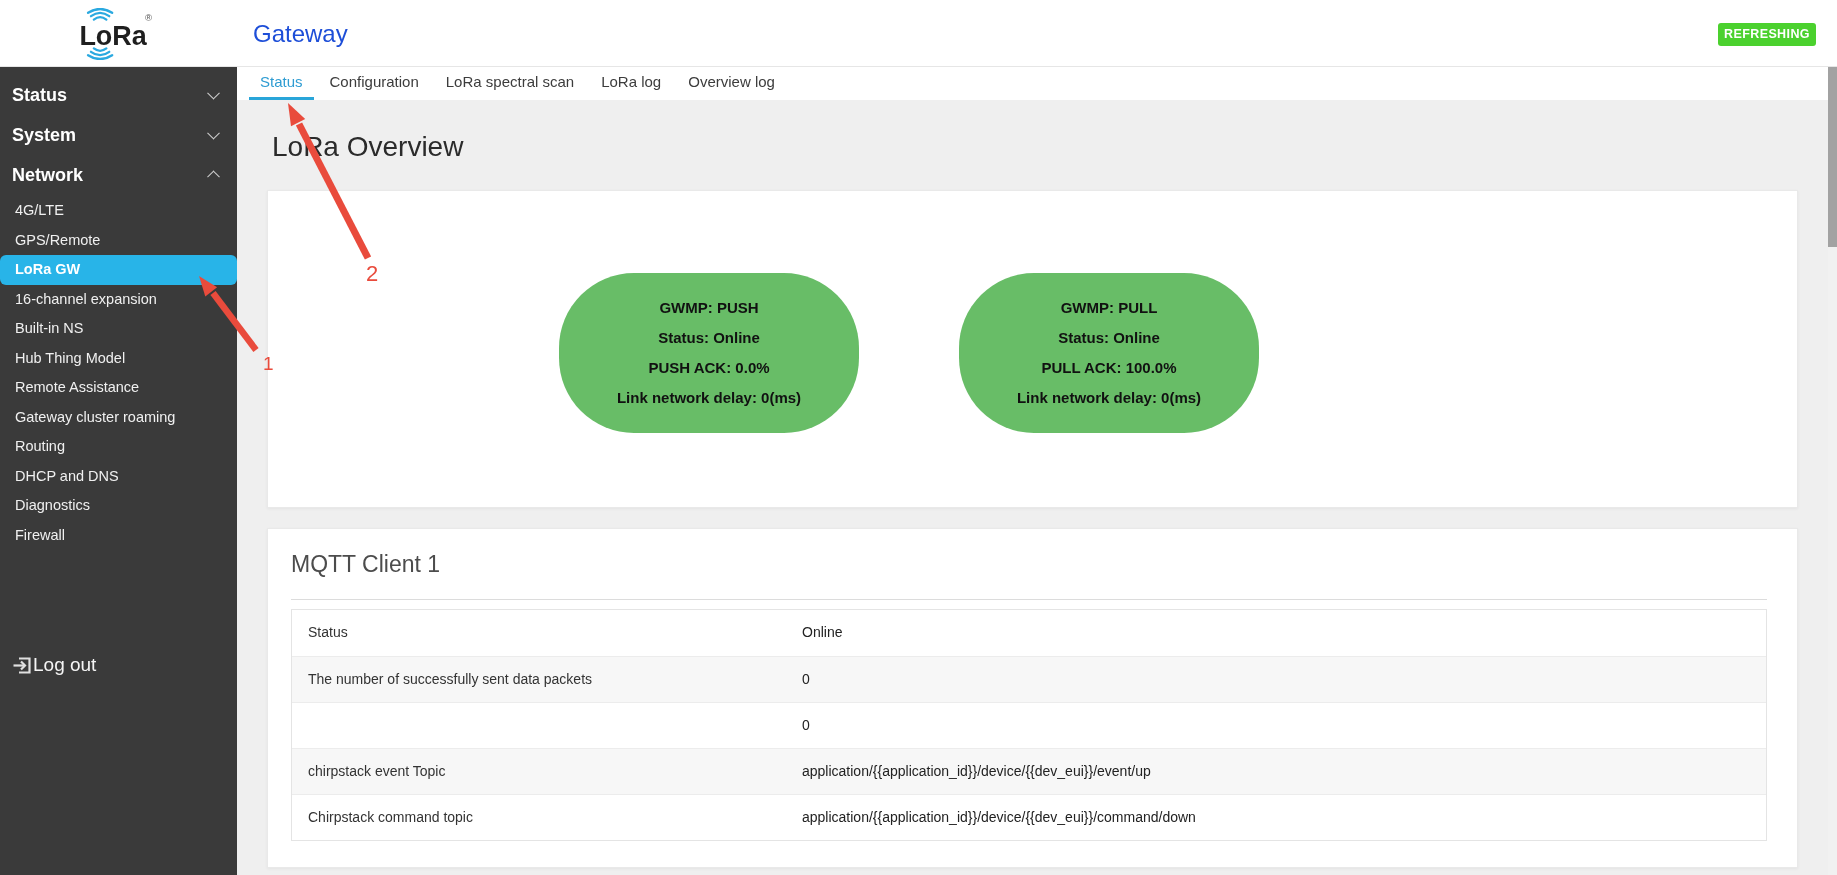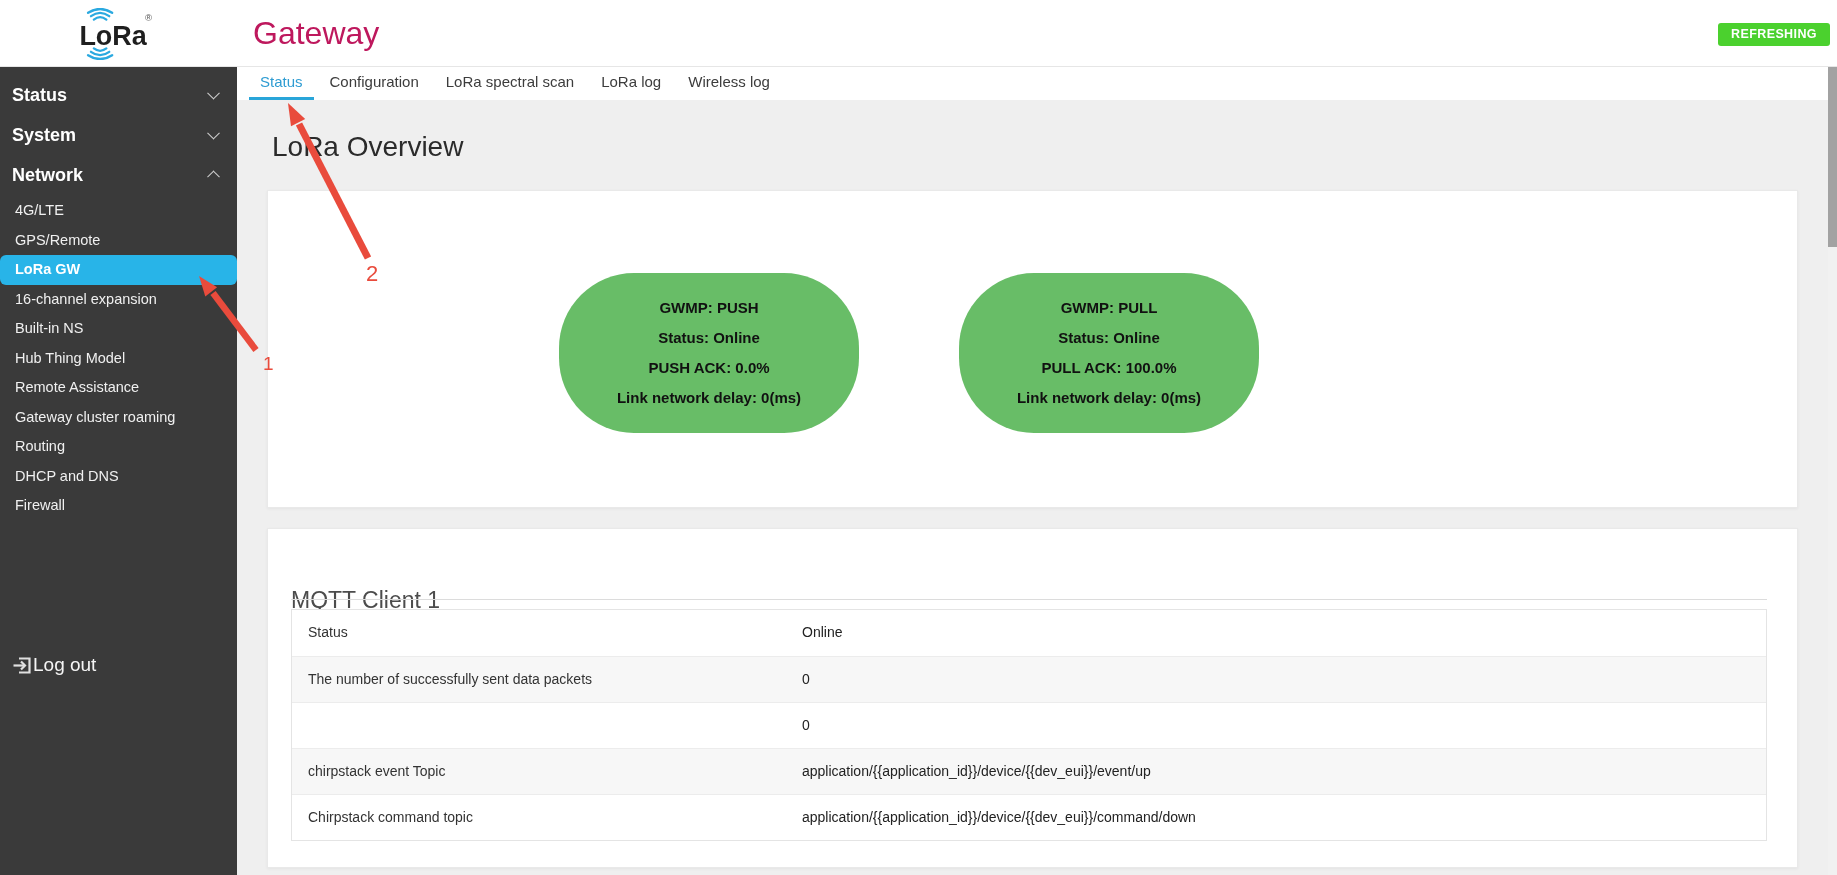--- a/index.html
+++ b/index.html
@@ -10,24 +10,24 @@
   }
 
   
   .header {
     position:absolute; left:0; top:0; width:1837px; height:67px;
     background:#ffffff; border-bottom:1px solid #e6e6e6; z-index:20;
   }
   .logo { position:absolute; left:76px; top:8px; width:80px; height:52px; }
   .app-title {
     position:absolute; left:253px; top:0; height:53px; line-height:67px;
-    font-size:32px; color:#be185d;
+    font-size:24px; color:#1d4ed8;
   }
   .refresh-btn {
-    position:absolute; left:1718px; top:23px; width:112px; height:23px;
+    position:absolute; left:1718px; top:23px; width:98px; height:23px;
     background:#4bd12e; border:none; border-radius:3px;
     color:#ffffff; font-size:12.5px; font-weight:bold; letter-spacing:.4px;
     text-align:center; line-height:23px; cursor:pointer;
     font-family:"Liberation Sans", sans-serif;
   }
 
   
   .sidebar {
     position:absolute; left:0; top:67px; width:237px; bottom:0;
     background:#3a3a3a; z-index:15; padding-top:8px;
@@ -79,21 +79,21 @@
 
   .gwmp-box {
     position:absolute; top:82px; width:300px; height:160px;
     background:#68bd67; border-radius:75px;
     display:flex; flex-direction:column; justify-content:center; align-items:center;
   }
   .gwmp-box.push { left:291px;align-items:center; }
   .gwmp-box.pull { left:691px; }
   .gc-line { line-height:30px; font-size:15px; font-weight:bold; color:#111; text-align:center; }
 
-  .mqtt-title { position:absolute; left:23px; top:22px; font-size:23px; color:#4c4c4c;margin-top:36px; }
+  .mqtt-title { position:absolute; left:23px; top:22px; font-size:23px; color:#4c4c4c; }
   .mqtt-divider { position:absolute; left:23px; top:70px; width:1476px; height:1px; background:#dcdcdc; }
   .mqtt-table {
     position:absolute; left:23px; top:80px; width:1476px;
     border:1px solid #e4e4e4;
   }
   .mqtt-row {
     position:relative; height:46px; line-height:45px; background:#ffffff;
     border-top:1px solid #ececec; font-size:14px; color:#333;
   }
   .mqtt-row:first-of-type { border-top:none; }
@@ -164,20 +164,21 @@
       <div class="side-item">Remote Assistance</div>
 
       <div class="side-item alt">Gateway cluster roaming</div>
 
 
 
       <div class="side-item">Routing</div>
 
       <div class="side-item alt">DHCP and DNS</div>
 
+      <div class="side-item">Diagnostics</div>
 
       <div class="side-item alt">Firewall</div>
     </div>
 
   <div class="logout">
     <svg width="19" height="19" viewBox="0 0 19 19">
       <path d="M6 2.5 H16.5 V16.5 H6" stroke="#e0e0e0" stroke-width="2.2" fill="none"></path>
       <path d="M0.5 9.5 H11.5" stroke="#e0e0e0" stroke-width="2.2" fill="none"></path>
       <path d="M8 5.5 L12 9.5 L8 13.5" stroke="#e0e0e0" stroke-width="2.2" fill="none"></path>
     </svg>
@@ -188,21 +189,21 @@
 <div class="tabstrip">
 
     <div class="tab active">Status</div>
 
     <div class="tab alt">Configuration</div>
 
     <div class="tab">LoRa spectral scan</div>
 
     <div class="tab alt">LoRa log</div>
 
-    <div class="tab">Wireless log</div>
+    <div class="tab">Overview log</div>
   </div>
 
 <div class="content">
   <div class="page-title">LoRa Overview</div>
 
   <div class="card overview-card">
     <div class="gwmp-box push">
 
     <div class="gc-line">GWMP: PUSH</div>
         <div class="gc-line alt">Status: Online</div>

